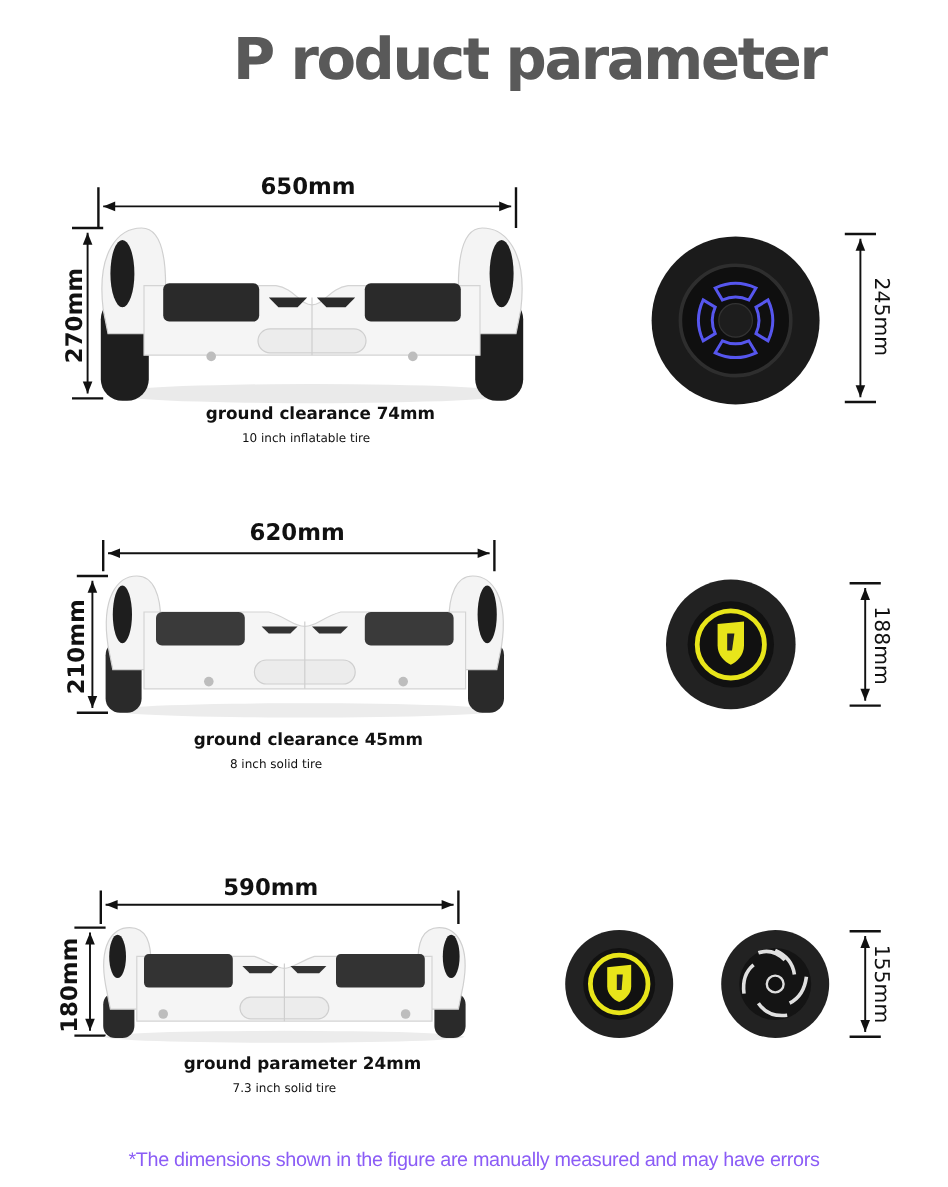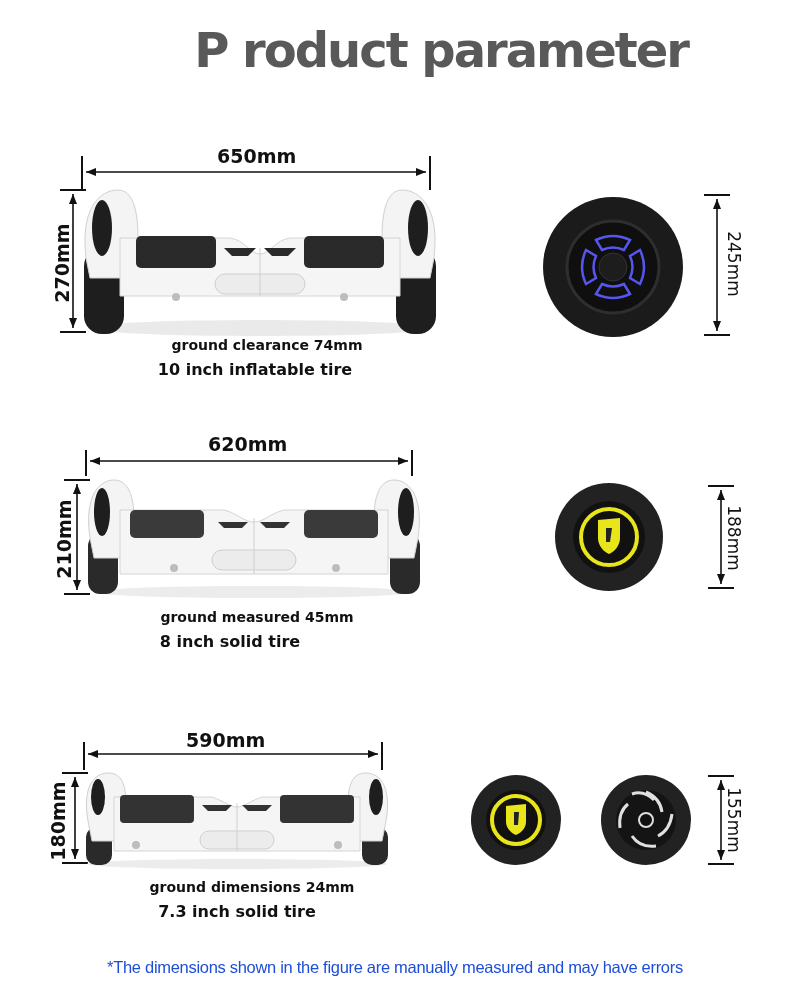--- a/index.html
+++ b/index.html
@@ -3,22 +3,22 @@
 <meta charset="utf-8">
 <style>
   html, body { margin:0; padding:0; background:#ffffff; }
   body { width:790px; height:989px; position:relative; overflow:hidden; font-family:"Liberation Sans", sans-serif; color:#222; }
   .title { position:absolute; left:0; width:790px; top:22px; text-align:center; font-family:"DejaVu Sans", sans-serif; font-weight:bold; font-size:48px; letter-spacing:-2px; color:#595959;padding-left:46px; }
   .abs { position:absolute; }
   .dimtxt { position:absolute; font-family:"DejaVu Sans", sans-serif; font-weight:bold; color:#111; font-size:19px; white-space:nowrap; }
   .vtxt { transform:rotate(-90deg); transform-origin:center center; }
   .vtxtR { transform:rotate(90deg); transform-origin:center center; }
   .caption1 { position:absolute; font-family:"DejaVu Sans", sans-serif; font-weight:bold; font-size:14px; color:#111; white-space:nowrap; text-align:center;margin-left:12px; }
-  .caption2 { position:absolute; font-family:"DejaVu Sans", sans-serif; font-weight:bold; font-size:16px; color:#111; white-space:nowrap; text-align:center; }
-  .footnote { position:absolute; left:0; width:790px; top:958px; text-align:center; font-family:"Liberation Sans", sans-serif; font-size:16.5px; color:#1d4ed8; letter-spacing:-0.3px; }
+  .caption2 { position:absolute; font-family:"DejaVu Sans", sans-serif; font-weight:normal; font-size:10px; color:#111; white-space:nowrap; text-align:center; }
+  .footnote { position:absolute; left:0; width:790px; top:958px; text-align:center; font-family:"Liberation Sans", sans-serif; font-size:16.5px; color:#8b5cf6; letter-spacing:-0.3px; }
   svg { display:block; }
 </style>
 </head>
 <body>
 
 <div class="title">P roduct parameter</div>
 
 <div>
 
   <svg class="abs" style="left:78px;top:150px" width="360" height="50">
@@ -115,21 +115,21 @@
     <rect x="128" y="72" width="84" height="20" rx="10" fill="#ececec" stroke="#cfcfcf"></rect>
     <line x1="170" y1="40" x2="170" y2="96" stroke="#cfcfcf"></line>
     <rect x="46" y="32" width="74" height="28" rx="5" fill="#3a3a3a"></rect>
     <rect x="220" y="32" width="74" height="28" rx="5" fill="#3a3a3a"></rect>
     <path d="M134,44 L164,44 L158,50 L140,50 Z" fill="#333"></path>
     <path d="M176,44 L206,44 L200,50 L182,50 Z" fill="#333"></path>
     <circle cx="90" cy="90" r="4" fill="#bdbdbd"></circle>
     <circle cx="252" cy="90" r="4" fill="#bdbdbd"></circle>
   </svg>
 
-  <div class="caption1" style="left:140px;width:210px;top:609px">ground measured 45mm</div>
+  <div class="caption1" style="left:140px;width:210px;top:609px">ground clearance 45mm</div>
   <div class="caption2" style="left:125px;width:210px;top:632px">8 inch solid tire</div>
 
   <svg class="abs" style="left:552px;top:480px" width="114" height="114">
     <circle cx="57" cy="57" r="54" fill="#222"></circle>
     <circle cx="57" cy="57" r="36" fill="#111"></circle>
     <circle cx="57" cy="57" r="28" fill="none" stroke="#e8e51a" stroke-width="4"></circle>
     <path d="M46,40 L68,38 L68,58 C68,66 62,72 57,74 C52,72 46,66 46,58 Z" fill="#e8e51a"></path>
     <path d="M54,48 L60,48 L58,62 L54,62 Z" fill="#222"></path>
   </svg>
   <svg class="abs" style="left:706px;top:484px" width="30" height="108">
@@ -173,21 +173,21 @@
     <rect x="118" y="60" width="74" height="18" rx="9" fill="#ececec" stroke="#cfcfcf"></rect>
     <line x1="155" y1="32" x2="155" y2="80" stroke="#cfcfcf"></line>
     <rect x="38" y="24" width="74" height="28" rx="4" fill="#333"></rect>
     <rect x="198" y="24" width="74" height="28" rx="4" fill="#333"></rect>
     <path d="M120,34 L150,34 L144,40 L126,40 Z" fill="#333"></path>
     <path d="M160,34 L190,34 L184,40 L166,40 Z" fill="#333"></path>
     <circle cx="54" cy="74" r="4" fill="#bdbdbd"></circle>
     <circle cx="256" cy="74" r="4" fill="#bdbdbd"></circle>
   </svg>
 
-  <div class="caption1" style="left:135px;width:210px;top:879px">ground dimensions 24mm</div>
+  <div class="caption1" style="left:135px;width:210px;top:879px">ground parameter 24mm</div>
   <div class="caption2" style="left:132px;width:210px;top:902px">7.3 inch solid tire</div>
 
   <svg class="abs" style="left:468px;top:772px" width="96" height="96">
     <circle cx="48" cy="48" r="45" fill="#222"></circle>
     <circle cx="48" cy="48" r="30" fill="#111"></circle>
     <circle cx="48" cy="48" r="24" fill="none" stroke="#e8e51a" stroke-width="4"></circle>
     <path d="M38,34 L58,32 L58,50 C58,56 53,61 48,63 C43,61 38,56 38,50 Z" fill="#e8e51a"></path>
     <path d="M46,40 L51,40 L50,53 L46,53 Z" fill="#222"></path>
   </svg>
   <svg class="abs" style="left:598px;top:772px" width="96" height="96">

